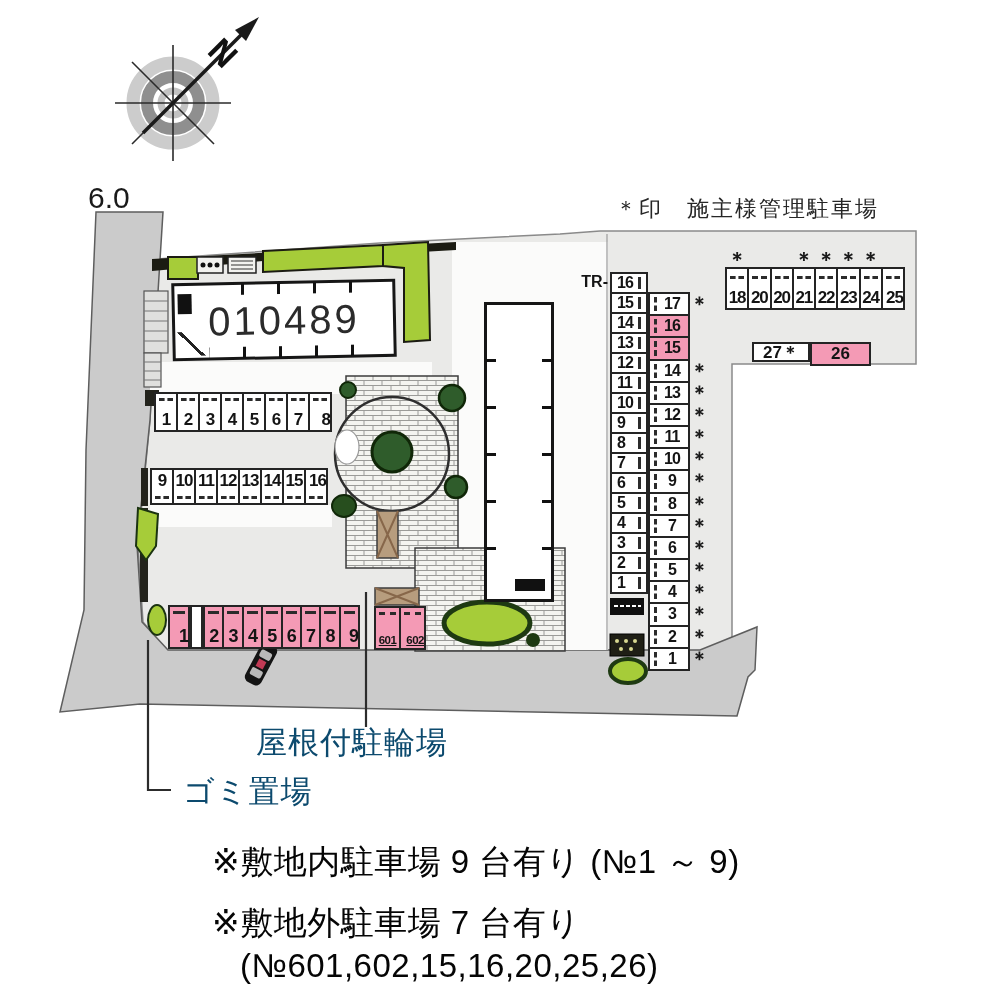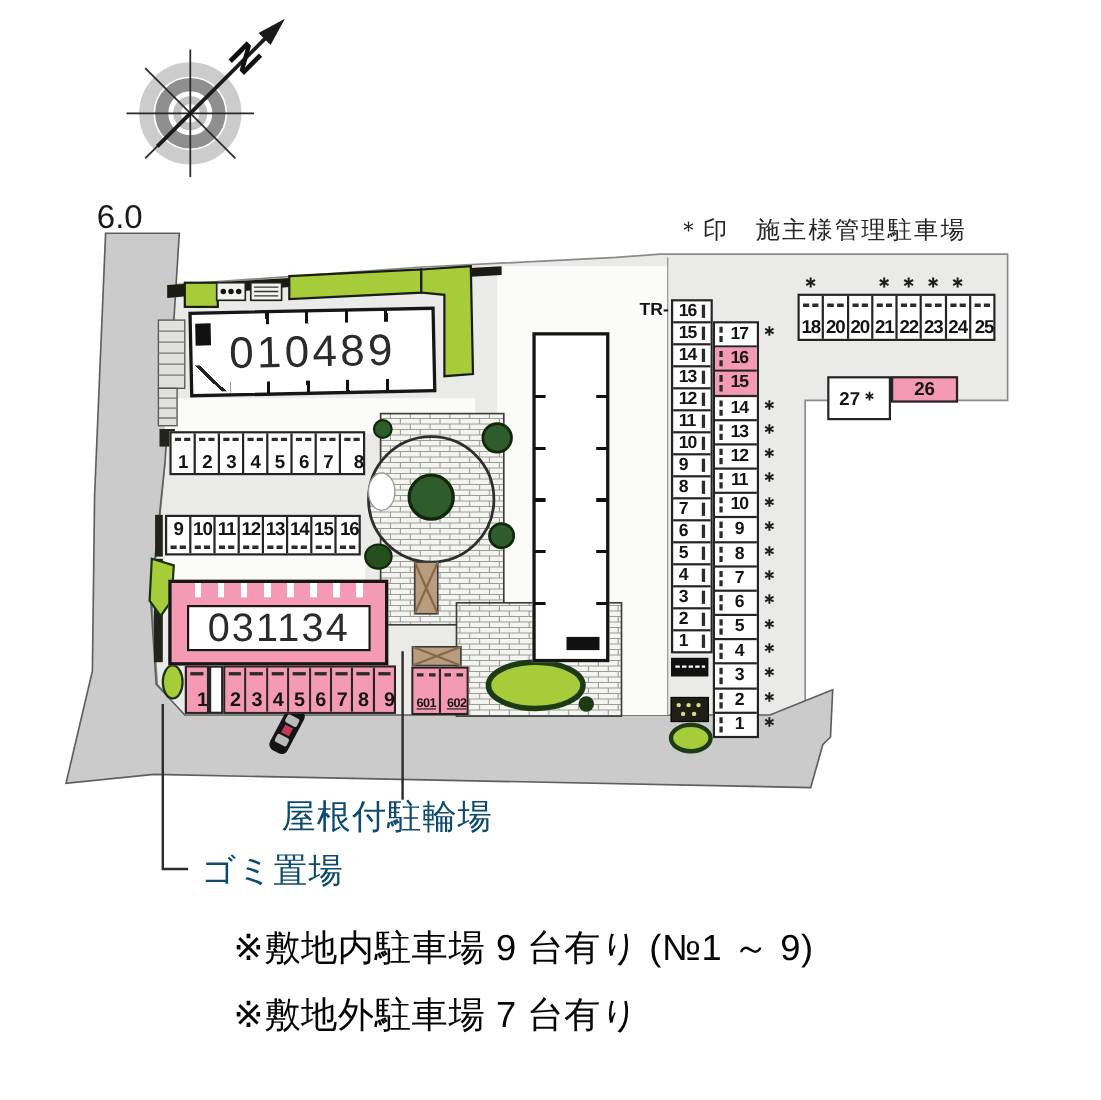--- a/index.html
+++ b/index.html
@@ -261,24 +261,20 @@
       <span class="stall-num">14</span>
     </div>
       <div class="stall">
       <span class="stall-num">15</span>
     </div>
       <div class="stall">
       <span class="stall-num">16</span>
     </div>
     </div>
 
-  <div class="bldg" id="b2">
-    <div class="balcony"></div>
-    <div class="label-box">031134</div>
-  </div>
 
   <div class="stall-row dash-top pink-stalls" style="left:168px;top:605px;width:22px;height:44px;">
 
   <div class="stall">
       <span class="stall-num">1</span>
     </div>
     </div>
   <div class="gap-stall" style="left:190px;top:605px;width:13px;height:44px;"></div>
   <div class="stall-row dash-top pink-stalls" style="left:203px;top:605px;width:157px;height:44px;">
 
@@ -484,29 +480,30 @@
     </div>
       <div class="stall">
       <span class="stall-num">24</span>
       <span class="star star-top">＊</span>
     </div>
       <div class="stall pink">
       <span class="stall-num">25</span>
 
     </div>
     </div>
-  <div class="small-box" style="left:752px;top:342px;width:58px;height:40px;">27＊</div>
+  <div class="small-box" style="left:752px;top:342px;width:58px;height:20px;">27＊</div>
   <div class="small-box pink" style="left:810px;top:342px;width:61px;height:24px;">26</div>
 
   <div class="txt" id="legend">＊印　施主様管理駐車場</div>
   <div class="txt" id="road-width">6.0</div>
   <div class="txt" id="road-chars">
 
   <span></span>
       <span></span>
       <span></span>
     </div>
   <div class="txt callout" id="callout-bicycle">屋根付駐輪場</div>
   <div class="txt callout" id="callout-garbage">ゴミ置場</div>
   <div class="txt note" id="note1">※敷地内駐車場 9 台有り (№1 ～ 9)</div>
   <div class="txt note" id="note2">※敷地外駐車場 7 台有り</div>
+  <div class="txt note" id="note3">(№601,602,15,16,20,25,26)</div>
 
 </div>
 
 </body></html>

